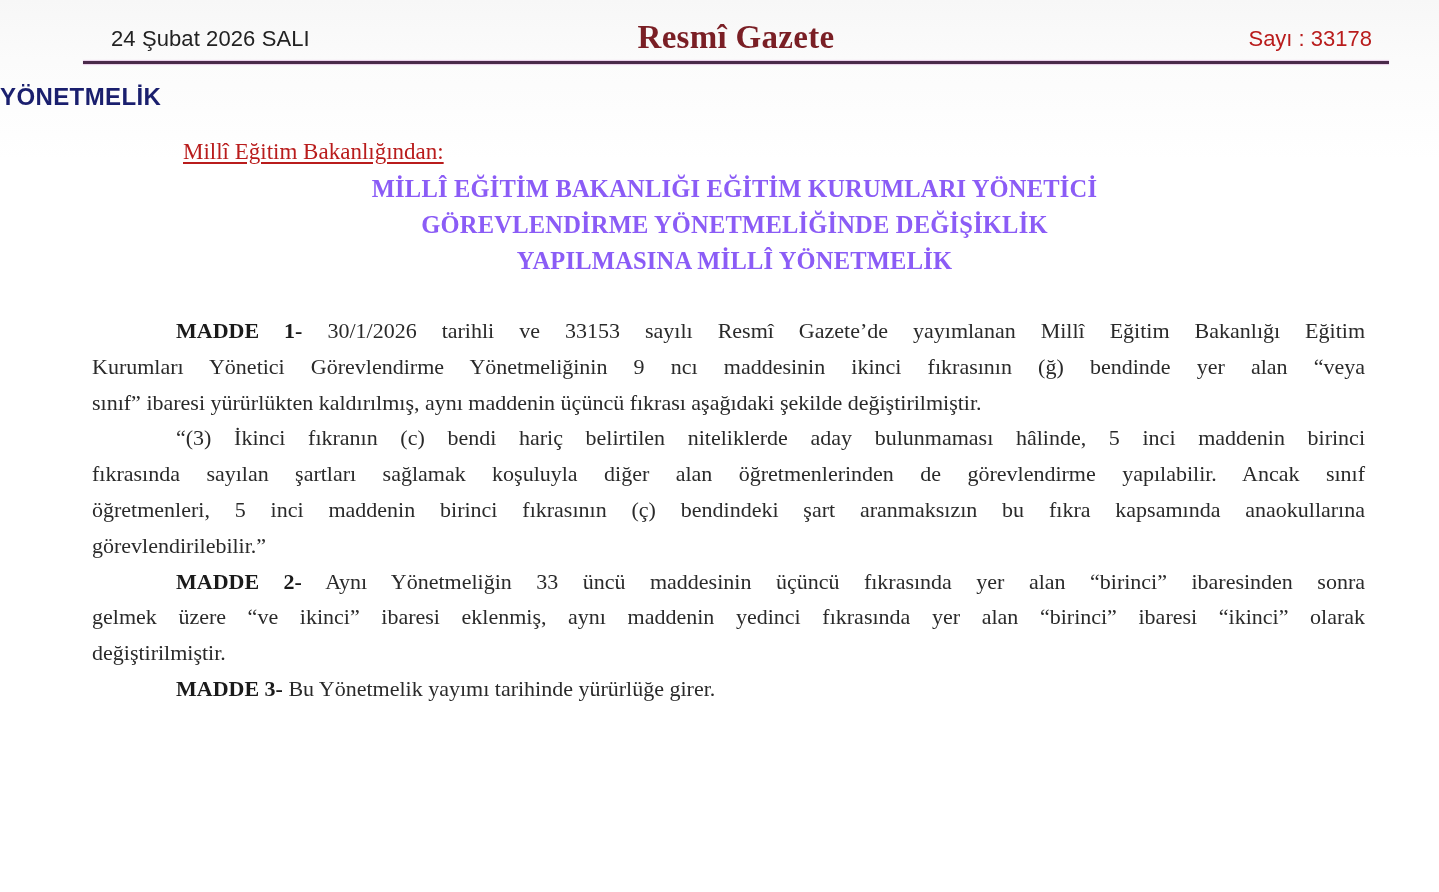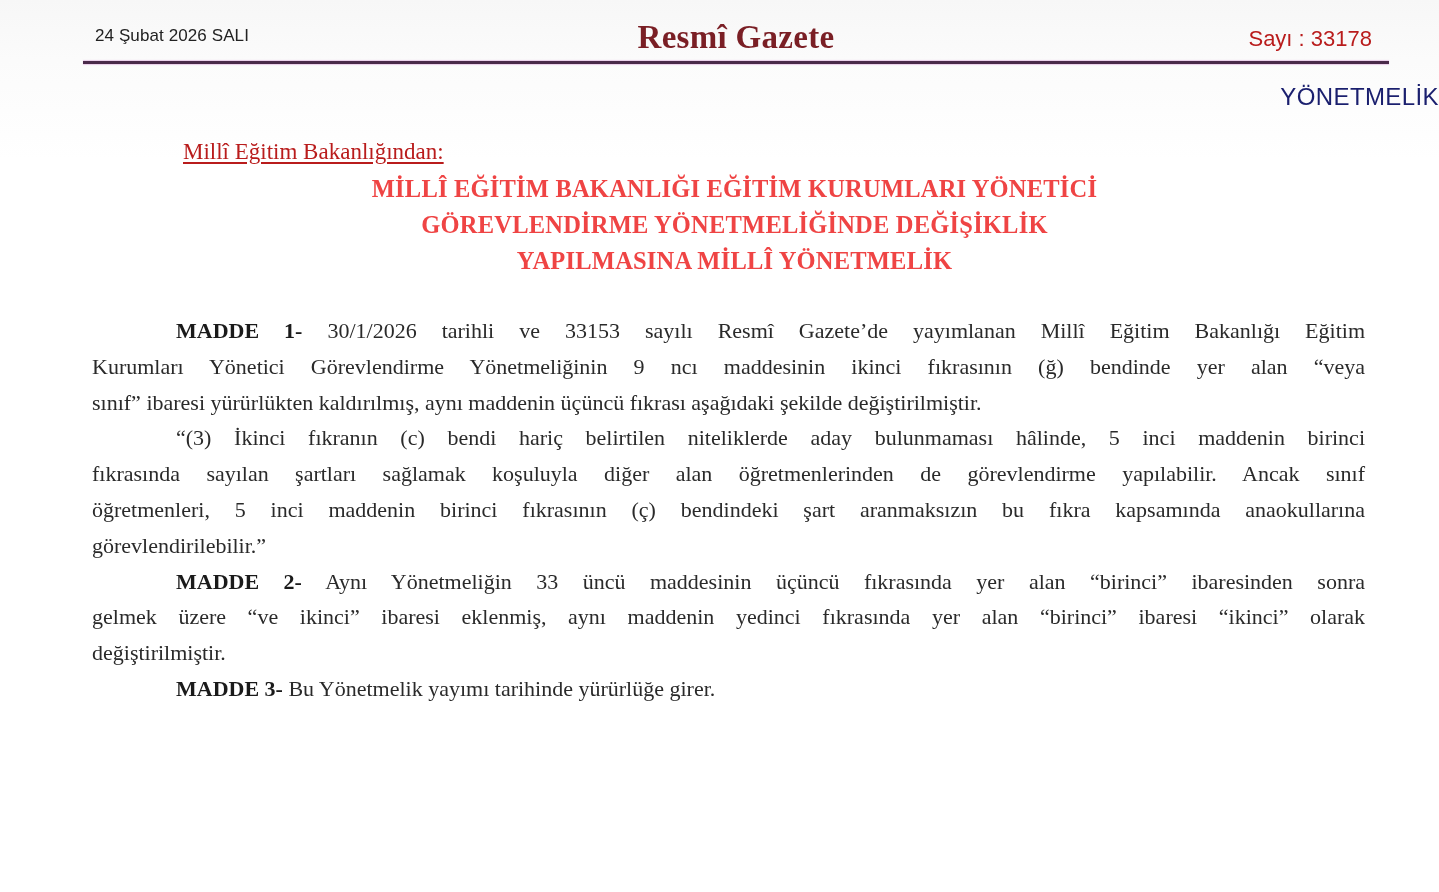--- a/index.html
+++ b/index.html
@@ -16,24 +16,24 @@
     }
     .header {
       position: absolute;
       left: 83px;
       top: 18px;
       width: 1306px;
       height: 44px;
     }
     .header-date {
       position: absolute;
-      left: 12px;
+      left: 28px;
       top: 8px;
       font-family: "Liberation Sans", sans-serif;
-      font-size: 17px;
+      font-size: 22px;
       color: #222222;
       letter-spacing: 0.1px;
     }
     .header-title {
       position: absolute;
       left: 0;
       right: 0;
       top: 1px;
       text-align: center;
       font-family: "Liberation Serif", serif;
@@ -57,23 +57,23 @@
       width: 1306px;
       height: 3px;
       background: #4a2a4a;
       box-shadow: 0 1px 1px rgba(200,120,200,0.35), 0 -1px 1px rgba(200,120,200,0.35);
     }
     .section {
       position: absolute;
       left: 0;
       right: 0;
       top: 83px;
-      text-align: right;
+      text-align: left;
       font-family: "Liberation Sans", sans-serif;
-      font-weight: normal;
+      font-weight: bold;
       font-size: 24px;
       color: #1a1f6e;
       letter-spacing: 0.4px;
     }
     .issuer {
       position: absolute;
       left: 183px;
       top: 139px;
       font-family: "Liberation Serif", serif;
       font-size: 23px;
@@ -83,21 +83,21 @@
     }
     .reg-title {
       position: absolute;
       left: 0;
       right: 0;
       top: 171px;
       text-align: center;
       font-family: "Liberation Serif", serif;
       font-weight: bold;
       font-size: 24.5px;
-      color: #ef4444;
+      color: #8b5cf6;
       line-height: 36px;
       padding-left: 30px;
       letter-spacing: 0.2px;
     }
     .reg-title div { white-space: nowrap; }
     .body-text {
       position: absolute;
       left: 92px;
       top: 313px;
       width: 1273px;

